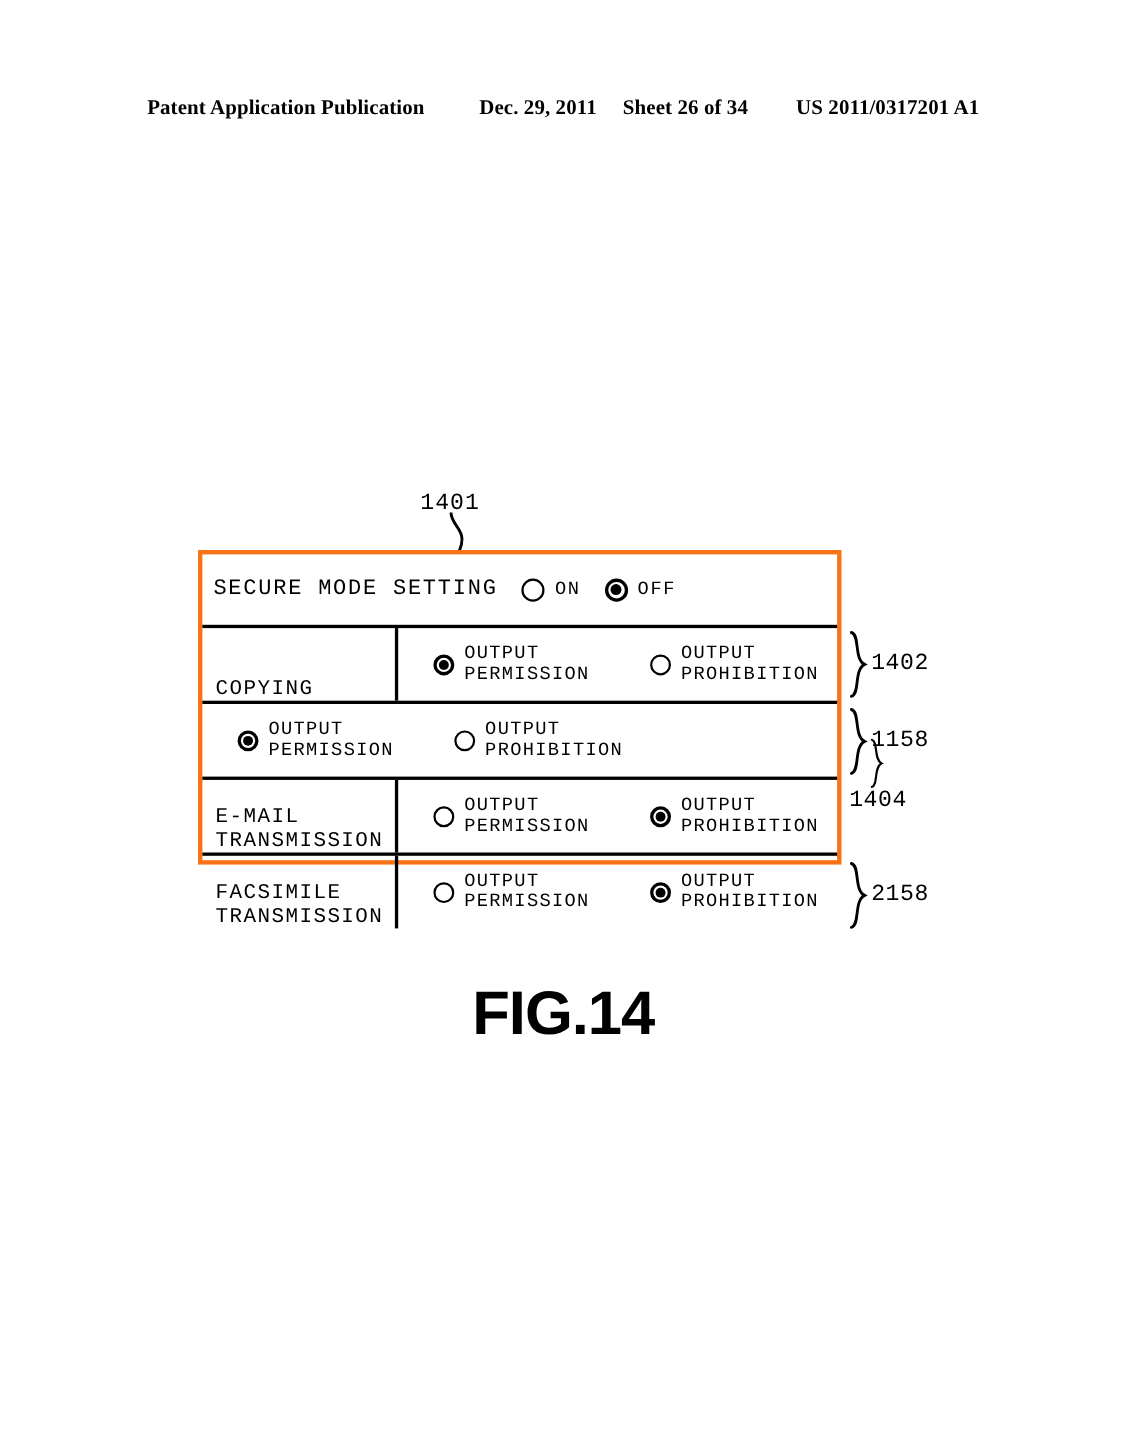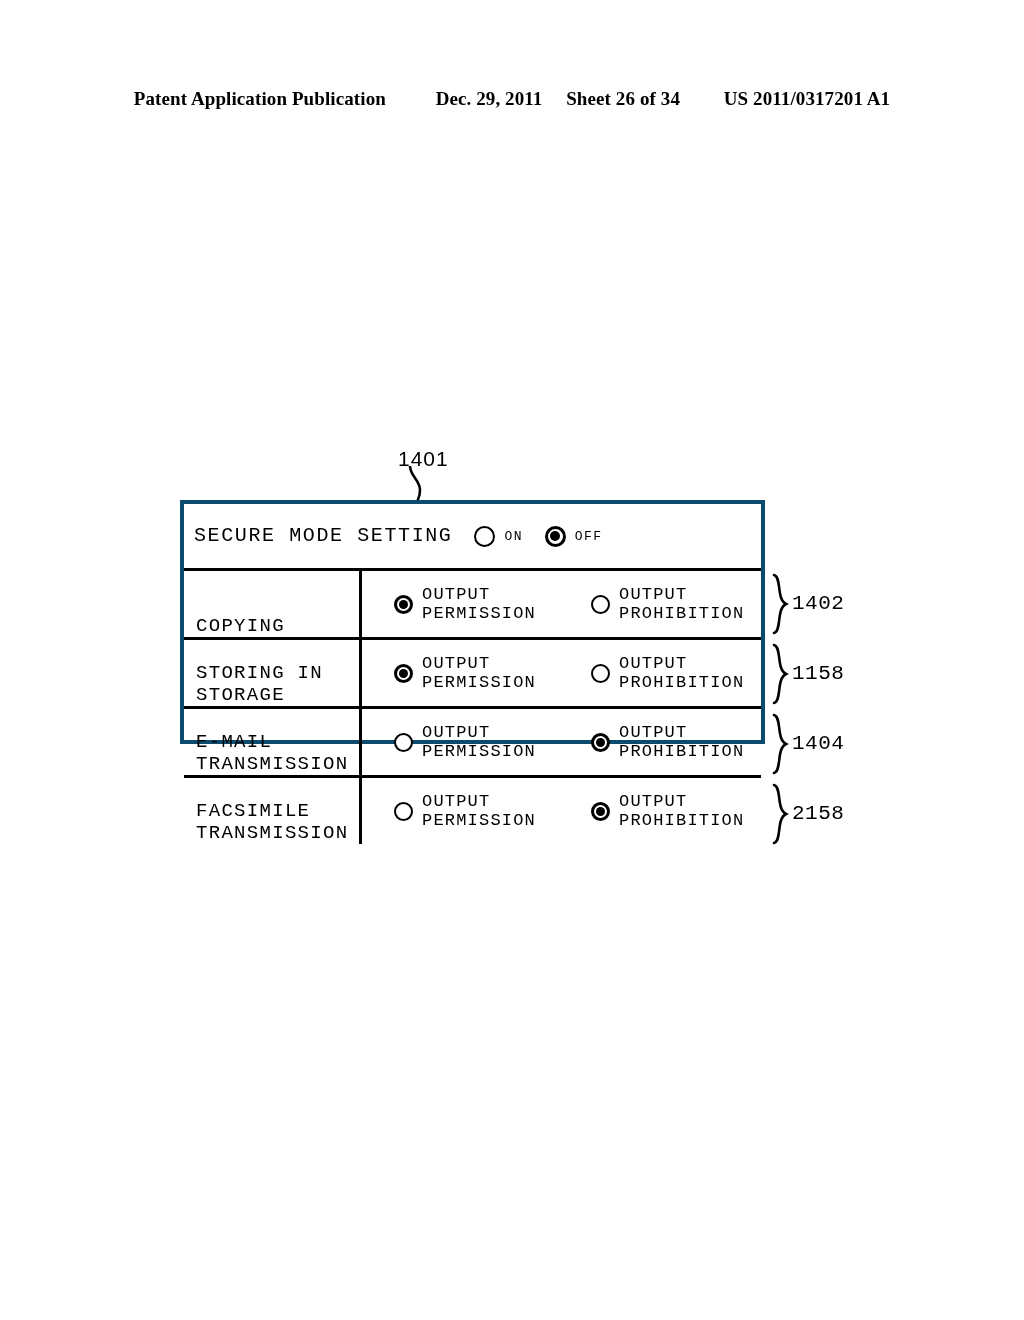--- a/index.html
+++ b/index.html
@@ -39,44 +39,44 @@
     position: absolute;
     left: 0;
     top: 0;
     width: 1024px;
     height: 1320px;
   }
 
   
   #callout-1401 {
     position: absolute;
-    left: 398px;
+    left: 382px;
     top: 447px;
-    font-family: Liberation Sans, sans-serif;
+    font-family: Liberation Mono, monospace;
     font-size: 21px;
     letter-spacing: 1px;
     font-weight: 500;
     text-align: right;
   }
   #leader-1401 {
     position: absolute;
     left: 396px;
     top: 466px;
     width: 40px;
     height: 36px;
   }
 
   
   #panel {
     position: absolute;
     left: 180px;
     top: 500px;
     width: 585px;
-    height: 244px;
-    border: 4px solid #0c4a6e;
+    height: 286px;
+    border: 4px solid #f97316;
     box-sizing: border-box;
     background: #fff;
   }
 
   .panel-row {
     position: relative;
     box-sizing: border-box;
     display: flex;
     align-items: stretch;
   }
@@ -101,21 +101,21 @@
   }
   #secure-mode-title { margin-right: 22px; }
 
   .toggle-opt {
     display: flex;
     align-items: center;
     margin-right: 22px;
   }
   .toggle-opt .opt-text {
     font-family: "Liberation Mono", monospace;
-    font-size: 13px;
+    font-size: 17px;
     letter-spacing: 1.4px;
     margin-left: 9px;
     white-space: nowrap;
   }
 
   
   .data-row { height: 69px; }
   .cell-name {
     width: 178px;
     flex: 0 0 178px;
@@ -263,24 +263,20 @@
         </div>
         <div class="opt second">
           <span class="radio off"></span>
           <span class="opt-label">OUTPUT
 PROHIBITION</span>
         </div>
       </div>
     </div>
 
     <div class="panel-row data-row row-sep">
-      <div class="cell-name">
-        <span class="nm">STORING IN
-STORAGE</span>
-      </div>
       <div class="cell-opts">
         <div class="opt first">
           <span class="radio on"></span>
           <span class="opt-label">OUTPUT
 PERMISSION</span>
         </div>
         <div class="opt second">
           <span class="radio off"></span>
           <span class="opt-label">OUTPUT
 PROHIBITION</span>
@@ -335,28 +331,29 @@
     <span class="brace-label">1402</span>
   </div>
 
   <div class="brace-group" style="top:639px;">
     <svg class="brace-svg" width="20" height="62" viewBox="0 0 20 62" fill="none">
       <path d="M4 2 C 12 4, 6 26, 16 31 C 6 36, 12 58, 4 60" stroke="#000" stroke-width="2.6" fill="none" stroke-linecap="round"></path>
     </svg>
     <span class="brace-label">1158</span>
   </div>
 
-  <div class="brace-group" style="top:709px;">
+  <div class="brace-group" style="top:671px;flex-direction:column;">
     <svg class="brace-svg" width="20" height="62" viewBox="0 0 20 62" fill="none">
       <path d="M4 2 C 12 4, 6 26, 16 31 C 6 36, 12 58, 4 60" stroke="#000" stroke-width="2.6" fill="none" stroke-linecap="round"></path>
     </svg>
     <span class="brace-label">1404</span>
   </div>
 
   <div class="brace-group" style="top:779px;">
     <svg class="brace-svg" width="20" height="62" viewBox="0 0 20 62" fill="none">
       <path d="M4 2 C 12 4, 6 26, 16 31 C 6 36, 12 58, 4 60" stroke="#000" stroke-width="2.6" fill="none" stroke-linecap="round"></path>
     </svg>
     <span class="brace-label">2158</span>
   </div>
 
+  <div id="fig-caption">FIG.14</div>
 
 </div>
 
 </body></html>

